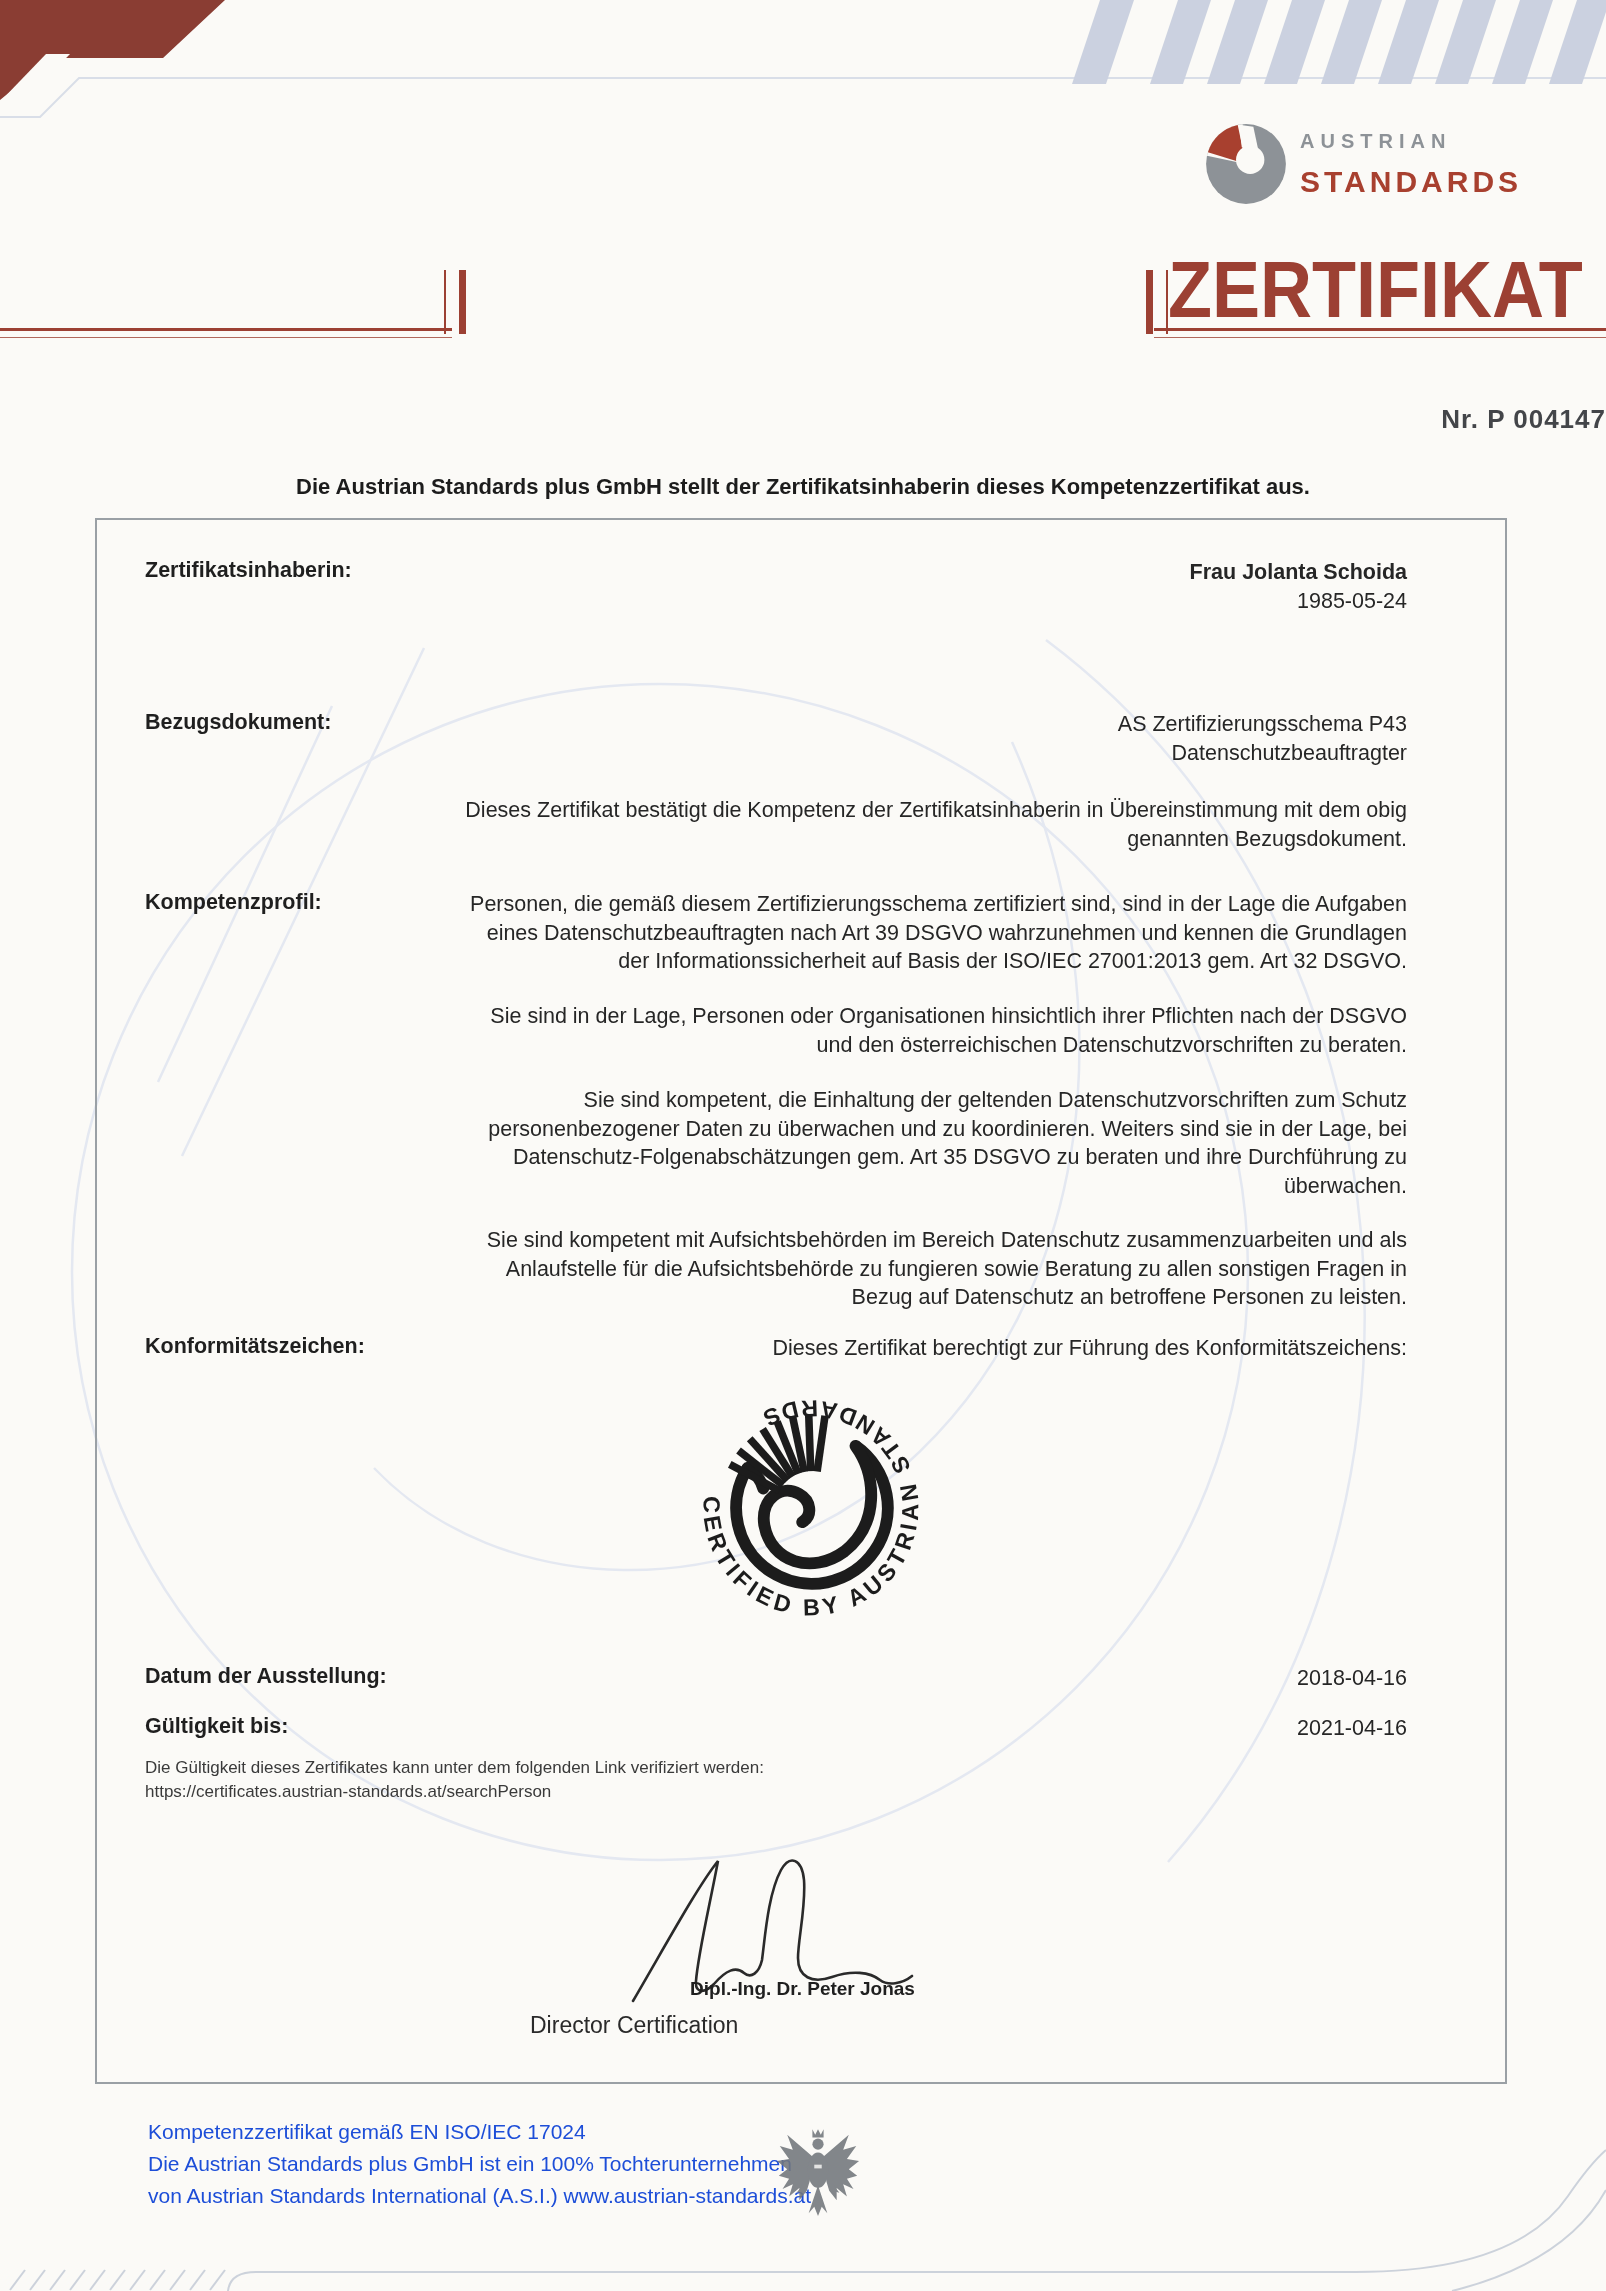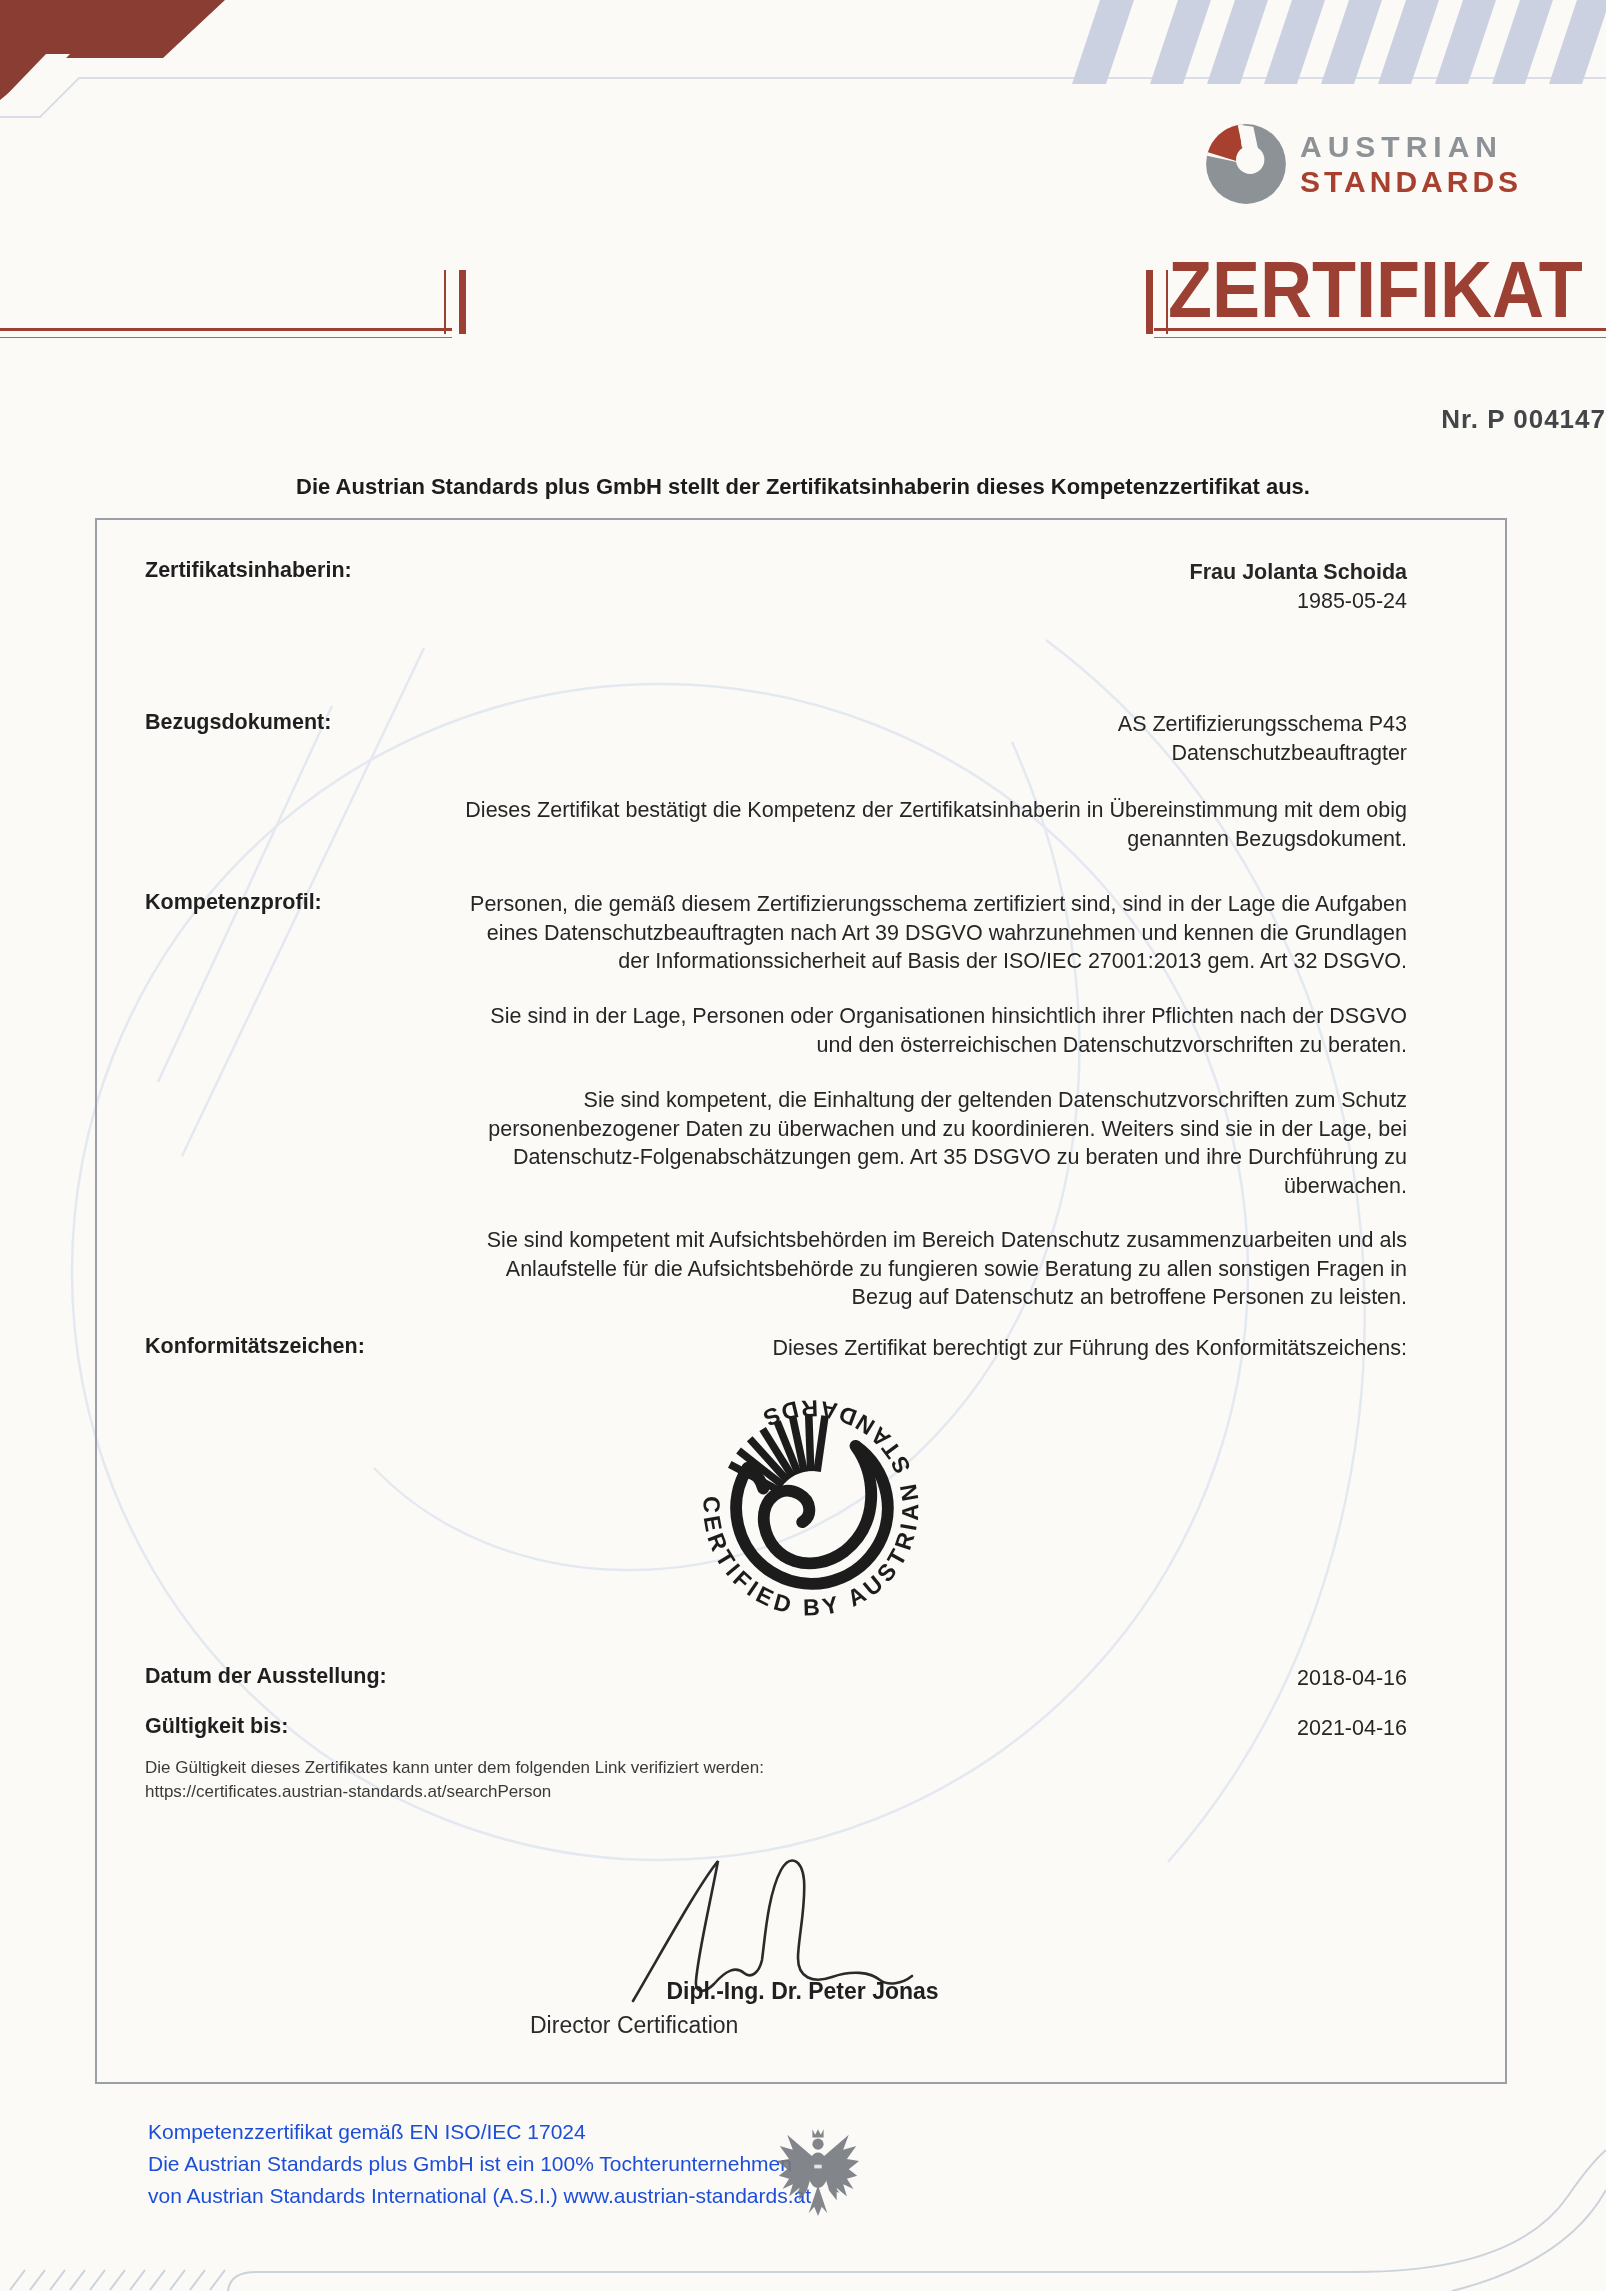--- a/index.html
+++ b/index.html
@@ -2,21 +2,21 @@
 <html><head>
 <meta charset="utf-8">
 <style>
   html,body{margin:0;padding:0;background:#e8e8e8;}
   #page{position:relative;width:1606px;height:2291px;margin:0 auto;overflow:hidden;
         background:#fbfaf7;font-family:"Liberation Sans","DejaVu Sans",sans-serif;color:#262626;}
   .abs{position:absolute;}
   #decor{position:absolute;left:0;top:0;width:1606px;height:2291px;pointer-events:none;}
 
   
-  .logo-austrian{position:absolute;left:1300px;top:130px;font-size:30px;font-weight:bold;
+  .logo-austrian{position:absolute;left:1300px;top:130px;font-size:20px;font-weight:bold;
                  letter-spacing:6px;color:#8d9297;}
   .logo-standards{position:absolute;left:1300px;top:165px;font-size:30px;font-weight:bold;
                  letter-spacing:4px;color:#a8402f;}
 
   
   .title-rule{position:absolute;height:6px;border-top:3px solid #9c4033;border-bottom:1px solid #b0685c;}
   .title-bar-l{position:absolute;left:444px;top:270px;height:64px;width:13px;
                border-left:2px solid #9c4033;border-right:7px solid #9c4033;}
   .title-bar-r{position:absolute;left:1146px;top:270px;height:64px;width:13px;
                border-left:7px solid #9c4033;border-right:2px solid #9c4033;}
@@ -30,21 +30,21 @@
 
   
   .main-box{position:absolute;left:95px;top:518px;width:1412px;height:1566px;
             border:2px solid #9aa0a5;box-sizing:border-box;}
   .lbl{position:absolute;left:145px;font-size:21.5px;font-weight:bold;color:#1f1f1f;}
   .val{position:absolute;left:462px;width:945px;font-size:21.5px;line-height:28.5px;color:#262626;text-align:right;}
   .bold{font-weight:bold;}
   .small{font-size:17px;line-height:23px;color:#3a3a3a;}
   .link{color:#3a3a3a;text-decoration:none;}
   .sig-name{position:absolute;left:530px;width:545px;top:1978px;text-align:center;
-            font-size:23px;font-weight:bold;color:#1f1f1f;}
+            font-size:19px;font-weight:bold;color:#1f1f1f;}
   .sig-role{position:absolute;left:530px;width:545px;top:2012px;text-align:left;
             font-size:23px;color:#2a2a2a;}
 
   
   .foot{position:absolute;left:148px;font-size:21px;color:#1d4ed8;}
 </style>
 </head>
 <body>
 
 <div id="page">

